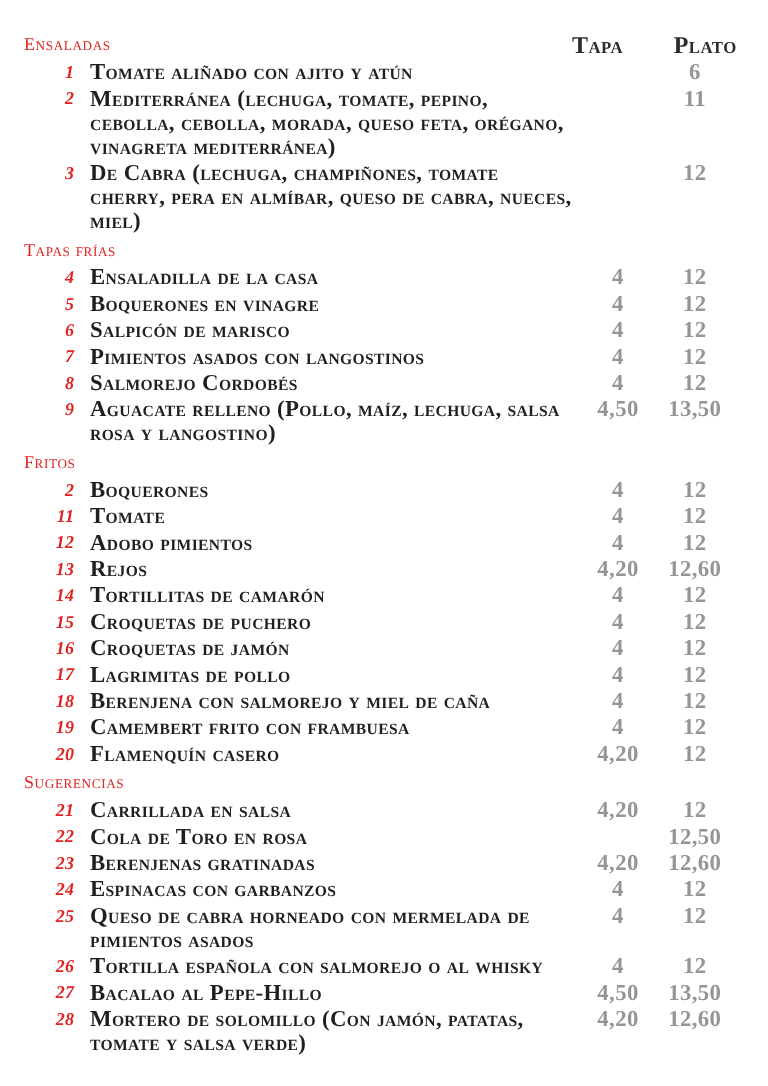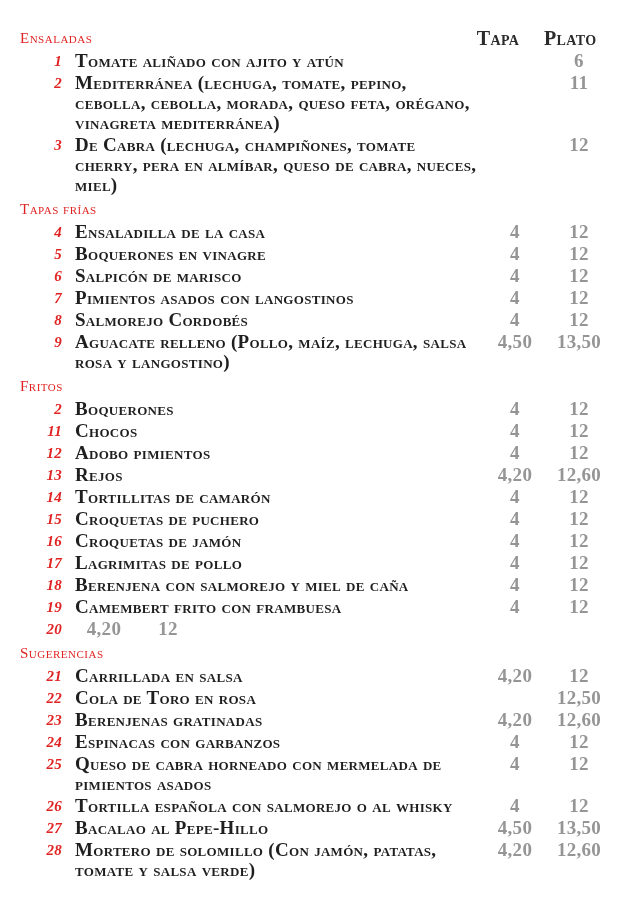--- a/index.html
+++ b/index.html
@@ -24,21 +24,21 @@
     right: 26px;
     display: flex;
     font-weight: bold;
     font-size: 20px;
     line-height: 22px;
     color: var(--header-text, #2b2b2b);
     letter-spacing: 0.4px;
     gap: 17px;
   }
   .colheads .tapa-h { width: 58px; text-align: center; }
-  .colheads .plato-h { width: 70px; text-align: left; }
+  .colheads .plato-h { width: 70px; text-align: right; }
 
   .section { margin: 0; }
   .section-title {
     margin: 0;
     font-size: 15px;
     line-height: 24px;
     font-weight: normal;
     color: var(--accent-red, #e02423);
     letter-spacing: 0.5px;
   }
@@ -164,21 +164,21 @@
     <div class="items">
   <div class="row">
     <span class="num">2</span>
     <span class="name">Boquerones</span>
     <span class="tapa">4</span>
     <span class="plato">12</span>
   </div>
 
   <div class="row">
     <span class="num">11</span>
-    <span class="name">Chocos</span>
+    <span class="name">Tomate</span>
     <span class="tapa">4</span>
     <span class="plato">12</span>
   </div>
 
   <div class="row">
     <span class="num">12</span>
     <span class="name">Adobo pimientos</span>
     <span class="tapa">4</span>
     <span class="plato">12</span>
   </div>
@@ -227,20 +227,21 @@
 
   <div class="row">
     <span class="num">19</span>
     <span class="name">Camembert frito con frambuesa</span>
     <span class="tapa">4</span>
     <span class="plato">12</span>
   </div>
 
   <div class="row">
     <span class="num">20</span>
+    <span class="name">Flamenquín casero</span>
     <span class="tapa">4,20</span>
     <span class="plato">12</span>
   </div>
 </div>
   </section>
 
   <section class="section">
     <h2 class="section-title">Sugerencias</h2>
     <div class="items">
   <div class="row">

